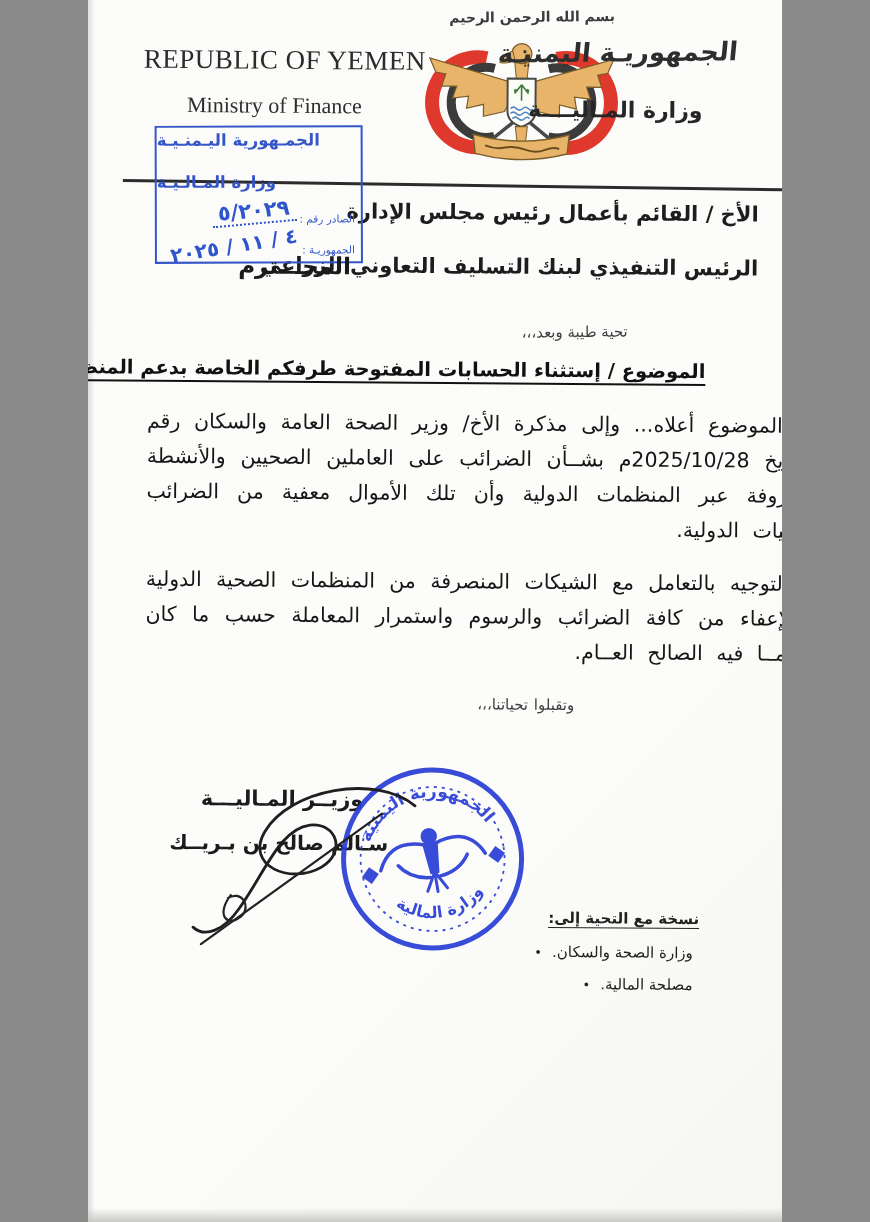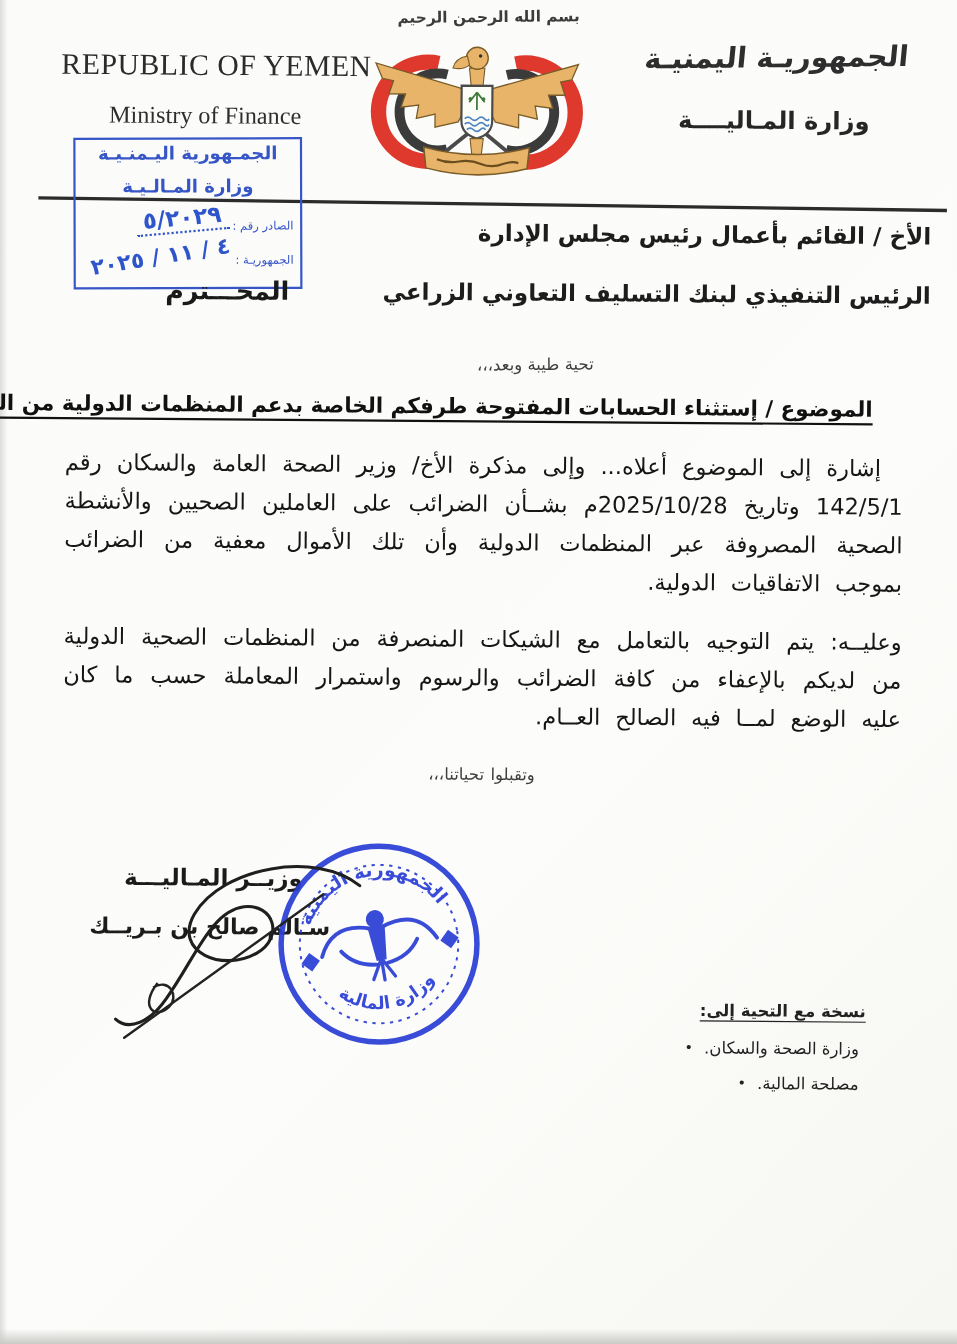--- a/index.html
+++ b/index.html
@@ -1,17 +1,17 @@
 <!DOCTYPE html>
 <html lang="ar"><head>
 <meta charset="utf-8">
 <style>
   html,body{margin:0;padding:0;background:#8a8a8a;}
   .page{
-    position:relative;width:870px;height:1222px;margin:0 auto;
+    position:relative;width:694px;height:1222px;margin:0 auto;
     background:linear-gradient(135deg,#fbfbf9 0%,#fcfcfa 60%,#f6f6f3 100%);
     overflow:hidden;font-family:"DejaVu Sans",sans-serif;color:#1c1c1c;
   }
   .edge-left{position:absolute;left:0;top:0;width:7px;height:100%;
     background:linear-gradient(90deg,#dddddb,rgba(255,255,255,0));}
   .edge-bottom{position:absolute;left:0;bottom:0;width:100%;height:14px;
     background:linear-gradient(180deg,rgba(255,255,255,0),#c9c9c6);}
   .tilt{position:absolute;inset:0;transform:rotate(.45deg);transform-origin:50% 45%;}
 
   .bismillah{position:absolute;left:355px;top:8px;width:170px;text-align:center;
@@ -28,24 +28,24 @@
     direction:rtl;font-size:26px;font-weight:bold;color:#2e2e2e;
     transform:skewX(-6deg) rotate(-1deg);}
   .ar-head2{position:absolute;right:60px;top:96px;width:220px;text-align:center;
     direction:rtl;font-size:22px;font-weight:bold;color:#262626;}
 
   .rule{position:absolute;left:32px;top:184px;width:826px;height:3px;
     background:#2c2c2c;transform:rotate(.35deg);z-index:1;}
 
   .reg-box{position:absolute;left:64px;top:127px;width:204px;height:134px;
     border:2.5px solid #3656c8;transform:rotate(-.6deg);z-index:2;
-    direction:rtl;text-align:center;overflow:visible;}
+    direction:rtl;text-align:left;overflow:visible;}
   .reg-line{font-size:16.5px;font-weight:bold;color:#3656c8;letter-spacing:.5px;
     margin-top:3px;white-space:nowrap;}
-  .reg-line2{margin-top:11px;}
+  .reg-line2{margin-top:23px;}
   .reg-row{display:flex;align-items:flex-end;justify-content:flex-start;
     margin:7px 6px 0 4px;gap:4px;}
   .reg-label{font-size:10.5px;font-weight:normal;color:#3656c8;white-space:nowrap;}
   .reg-value{font-size:21px;font-weight:bold;color:#2f55cc;
     border-bottom:2px dotted #2f55cc;transform:rotate(-5deg);padding:0 6px;
     white-space:nowrap;}
   .reg-date{font-size:20px;border-bottom:none;transform:rotate(-9deg);
     position:relative;left:6px;top:2px;letter-spacing:2px;}
 
   .honorific{position:absolute;left:148px;top:254px;direction:rtl;

